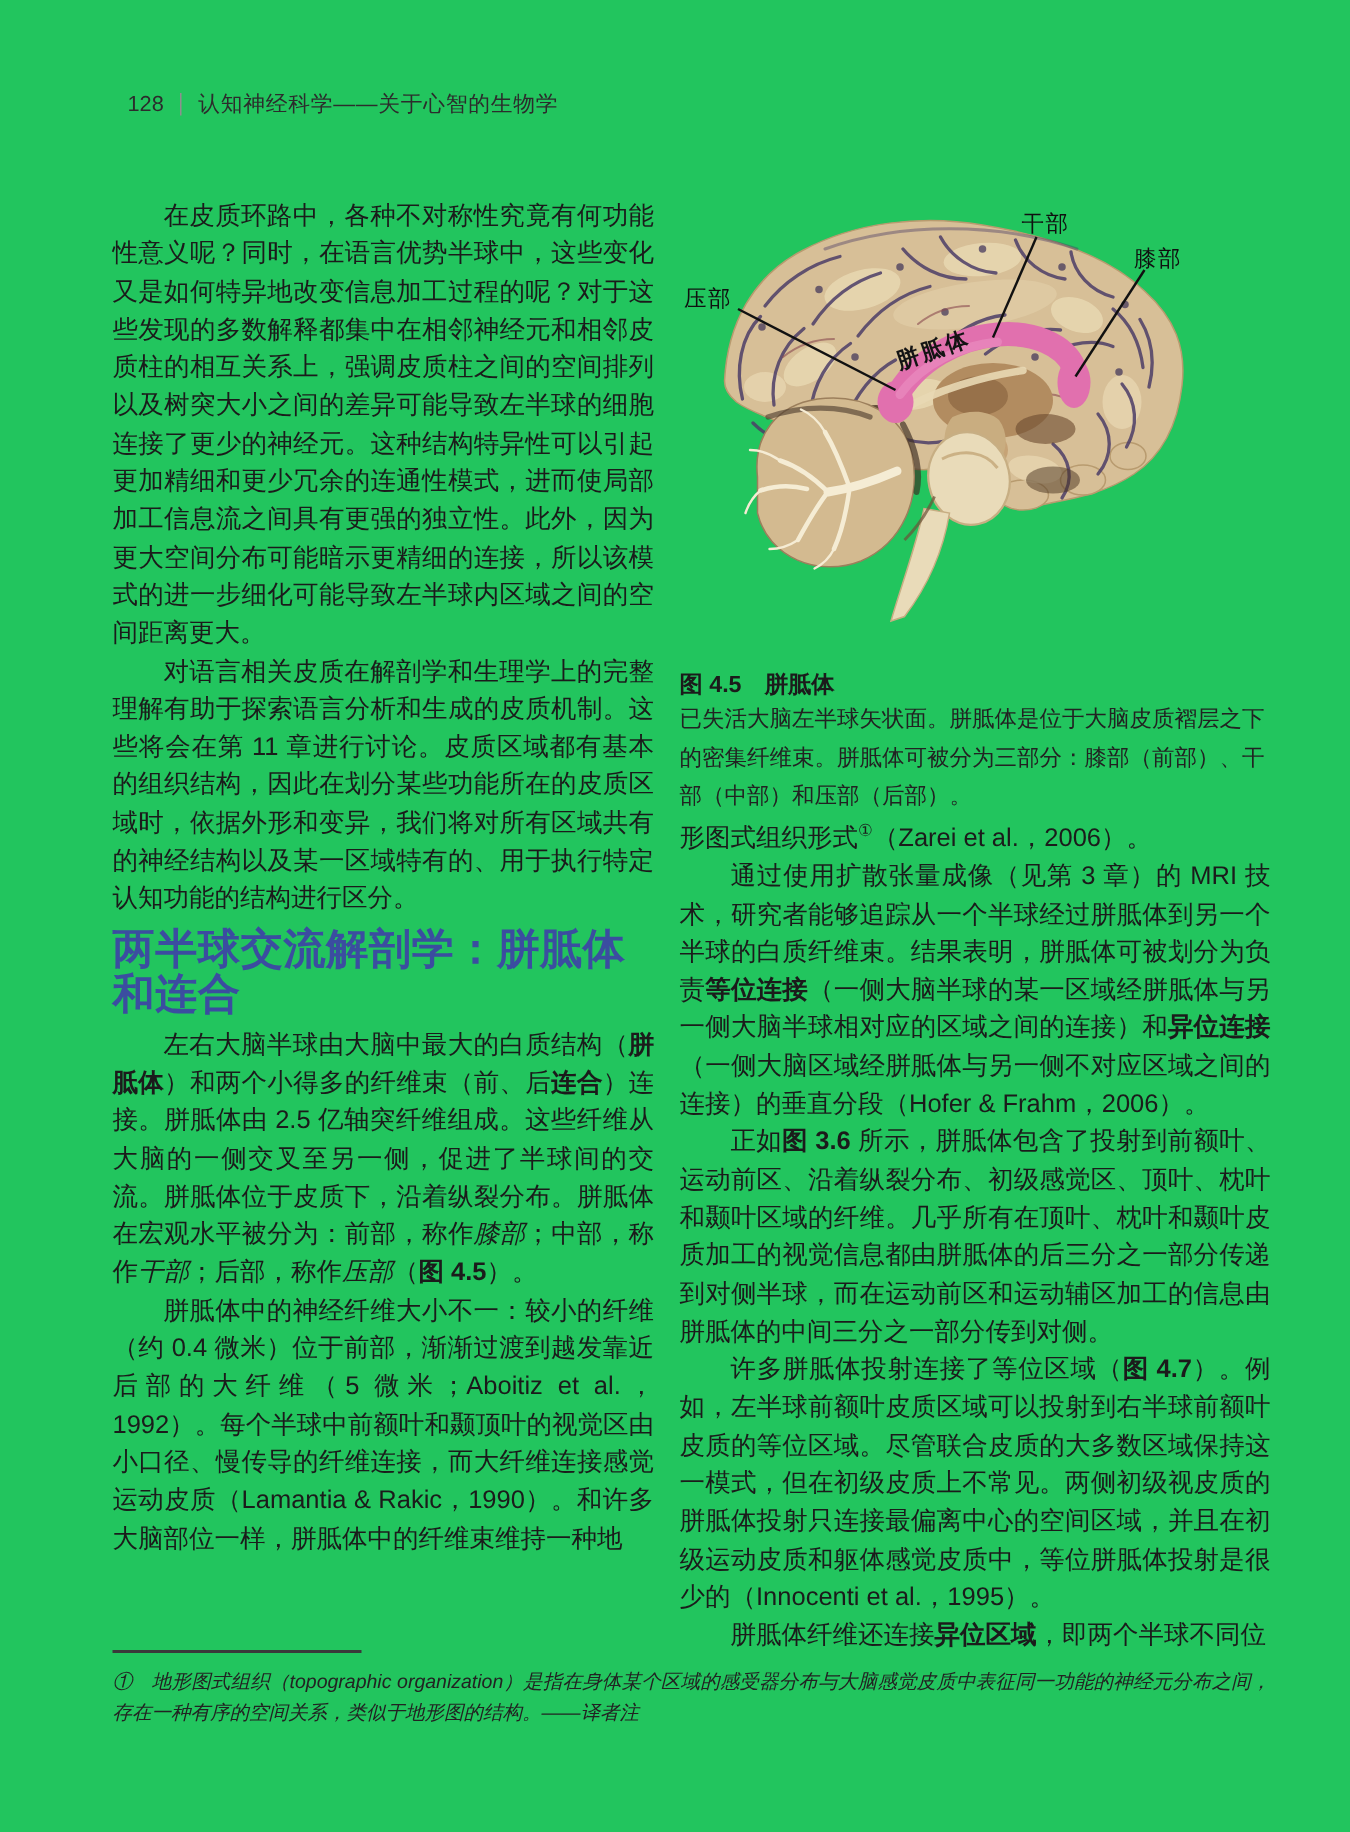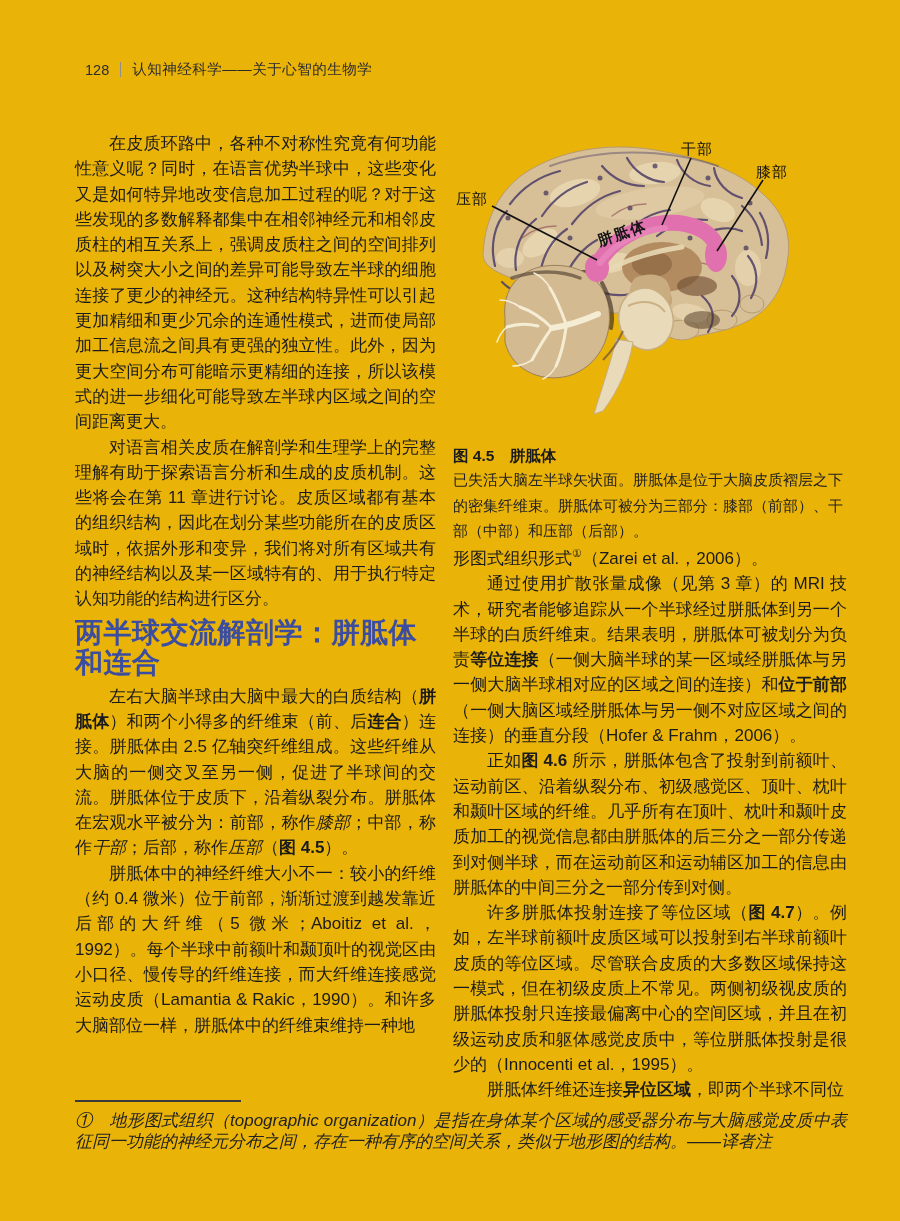--- a/index.html
+++ b/index.html
@@ -1,17 +1,17 @@
 <!DOCTYPE html>
 <html><head>
 <meta charset="utf-8">
 <style>
   html,body{margin:0;padding:0;}
   body{width:900px;height:1221px;background:#ffffff;font-family:"Liberation Sans",sans-serif;color:#1b1b1b;position:relative;overflow:hidden;}
-  .page{position:absolute;inset:0;background:#eab308;}
+  .page{position:absolute;inset:0;background:#22c55e;}
 
   
   .hdr{position:absolute;left:85px;top:60px;display:flex;align-items:center;gap:11px;font-size:14.5px;color:#2c2c2c;}
   .hdr .vbar{display:inline-block;width:1px;height:15px;background:#8f8f8f;}
   .hdr .title{letter-spacing:.5px;}
 
   
   .col{font-size:17px;line-height:25.3px;text-align:justify;}
   .col p{margin:0;text-indent:2em;}
   .col p.noindent{text-indent:0;}
@@ -29,21 +29,21 @@
   .cc-label{position:absolute;left:597px;top:224px;font-size:15px;font-weight:bold;color:#141414;transform:rotate(-19deg);letter-spacing:2px;white-space:nowrap;}
 
   
   .caption{position:absolute;left:453px;top:446px;width:390px;}
   .cap-title{font-size:15.5px;font-weight:bold;margin-bottom:0;}
   .cap-text{font-size:15px;line-height:25.5px;text-align:justify;color:#222;}
 
   
   .footnote{position:absolute;left:75px;top:1100px;width:772px;}
   .fn-rule{width:166px;height:2px;background:#3a3a3a;margin-bottom:9px;}
-  .fn-text{font-size:17px;line-height:20.5px;font-style:italic;text-align:justify;color:#222;}
+  .fn-text{font-size:13px;line-height:20.5px;font-style:italic;text-align:justify;color:#222;}
 </style>
 </head>
 <body>
 
 <div class="page">
 
   <div class="hdr">
     <span>128</span>
     <span class="vbar"></span>
     <span class="title">认知神经科学——关于心智的生物学</span>
@@ -176,22 +176,22 @@
   </div>
   <div class="cc-label">胼胝体</div>
 
   <div class="caption">
     <div class="cap-title">图 4.5　胼胝体</div>
     <div class="cap-text">已失活大脑左半球矢状面。胼胝体是位于大脑皮质褶层之下的密集纤维束。胼胝体可被分为三部分：膝部（前部）、干部（中部）和压部（后部）。</div>
   </div>
 
   <div class="col col-right">
     <p class="noindent"><span>形图式组织形式</span><span class="sup">①</span><span>（Zarei et al.，2006）。</span></p>
-    <p><span>通过使用扩散张量成像（见第 3 章）的 MRI 技术，研究者能够追踪从一个半球经过胼胝体到另一个半球的白质纤维束。结果表明，胼胝体可被划分为负责</span><span class="b">等位连接</span><span>（一侧大脑半球的某一区域经胼胝体与另一侧大脑半球相对应的区域之间的连接）和</span><span class="b">位于前部</span><span>（一侧大脑区域经胼胝体与另一侧不对应区域之间的连接）的垂直分段（Hofer &amp; Frahm，2006）。</span></p>
-    <p><span>正如</span><span class="b">图 4.6</span><span> 所示，胼胝体包含了投射到前额叶、运动前区、沿着纵裂分布、初级感觉区、顶叶、枕叶和颞叶区域的纤维。几乎所有在顶叶、枕叶和颞叶皮质加工的视觉信息都由胼胝体的后三分之一部分传递到对侧半球，而在运动前区和运动辅区加工的信息由胼胝体的中间三分之一部分传到对侧。</span></p>
+    <p><span>通过使用扩散张量成像（见第 3 章）的 MRI 技术，研究者能够追踪从一个半球经过胼胝体到另一个半球的白质纤维束。结果表明，胼胝体可被划分为负责</span><span class="b">等位连接</span><span>（一侧大脑半球的某一区域经胼胝体与另一侧大脑半球相对应的区域之间的连接）和</span><span class="b">异位连接</span><span>（一侧大脑区域经胼胝体与另一侧不对应区域之间的连接）的垂直分段（Hofer &amp; Frahm，2006）。</span></p>
+    <p><span>正如</span><span class="b">图 3.6</span><span> 所示，胼胝体包含了投射到前额叶、运动前区、沿着纵裂分布、初级感觉区、顶叶、枕叶和颞叶区域的纤维。几乎所有在顶叶、枕叶和颞叶皮质加工的视觉信息都由胼胝体的后三分之一部分传递到对侧半球，而在运动前区和运动辅区加工的信息由胼胝体的中间三分之一部分传到对侧。</span></p>
     <p><span>许多胼胝体投射连接了等位区域（</span><span class="b">图 4.7</span><span>）。例如，左半球前额叶皮质区域可以投射到右半球前额叶皮质的等位区域。尽管联合皮质的大多数区域保持这一模式，但在初级皮质上不常见。两侧初级视皮质的胼胝体投射只连接最偏离中心的空间区域，并且在初级运动皮质和躯体感觉皮质中，等位胼胝体投射是很少的（Innocenti et al.，1995）。</span></p>
     <p><span>胼胝体纤维还连接</span><span class="b">异位区域</span><span>，即两个半球不同位</span></p>
   </div>
 
   <div class="footnote">
     <div class="fn-rule"></div>
     <div class="fn-text">①　地形图式组织（topographic organization）是指在身体某个区域的感受器分布与大脑感觉皮质中表征同一功能的神经元分布之间，存在一种有序的空间关系，类似于地形图的结构。——译者注</div>
   </div>
 
 </div>

